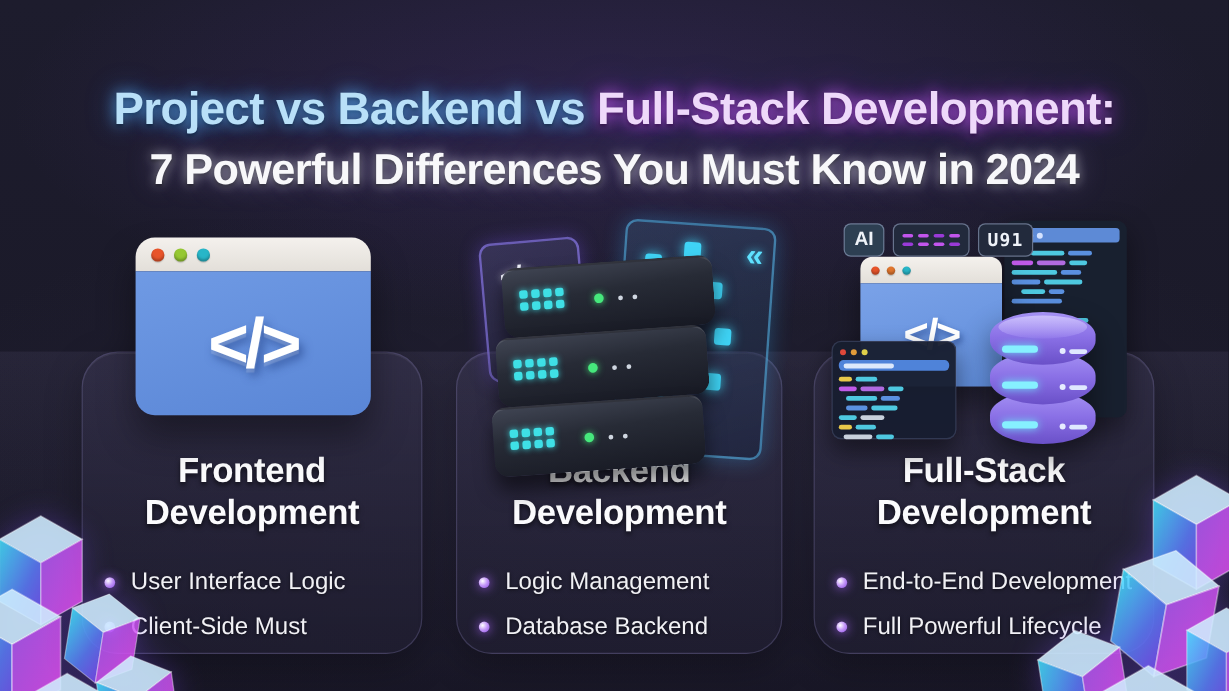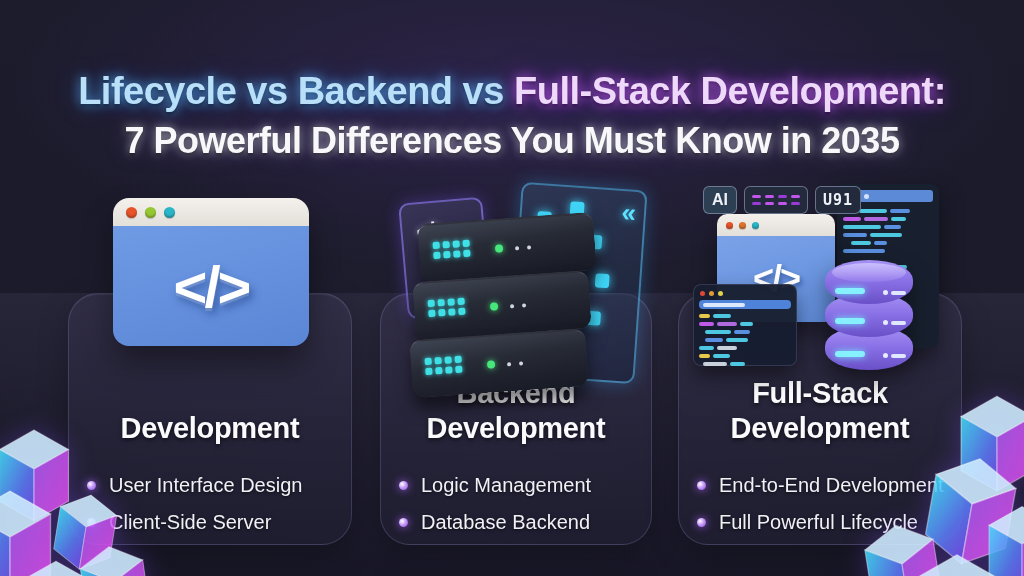--- a/index.html
+++ b/index.html
@@ -160,49 +160,49 @@
   <svg class="crystals right" width="235" height="235" viewBox="0 0 235 235">
     <use href="#cube" transform="translate(190,78) scale(1.2)"></use>
     <use href="#cube" transform="translate(165,145) rotate(10) scale(1.35)"></use>
     <use href="#cube" transform="translate(215,185) scale(1.1)"></use>
     <use href="#cube" transform="translate(95,205) rotate(-9) scale(1.15)"></use>
     <use href="#cube" transform="translate(150,240) scale(1.3)"></use>
   </svg>
 
   <header class="title">
     <div class="line1">
-      <span class="t1a">Lifecycle vs Backend vs</span>
+      <span class="t1a">Project vs Backend vs</span>
       <span class="t1b">Full-Stack Development:</span>
     </div>
-    <div class="line2 t2">7 Powerful Differences You Must Know in 2035</div>
+    <div class="line2 t2">7 Powerful Differences You Must Know in 2024</div>
   </header>
 
   <section class="card card1">
     <div class="icon-frontend">
       <div class="bw-bar">
         <i class="bw-dot r"></i>
         <i class="bw-dot g"></i>
         <i class="bw-dot t"></i>
       </div>
       <div class="bw-body">
         <span class="code-glyph">&lt;/&gt;</span>
       </div>
     </div>
     <h2 class="card-title">
-      <br>
+      <span>Frontend</span><br>
       <span>Development</span>
     </h2>
     <ul class="bullets">
       <li>
         <i class="bdot"></i>
-        <span>User Interface Design</span>
-      </li>
-      <li>
-        <i class="bdot"></i>
-        <span>Client-Side Server</span>
+        <span>User Interface Logic</span>
+      </li>
+      <li>
+        <i class="bdot"></i>
+        <span>Client-Side Must</span>
       </li>
     </ul>
   </section>
 
   <section class="card card2">
     <div class="panel-left">
       <span class="pl-glyph">&lt;/&gt;</span>
     </div>
     <div class="panel-right">
       <span class="chev tr">«</span>

